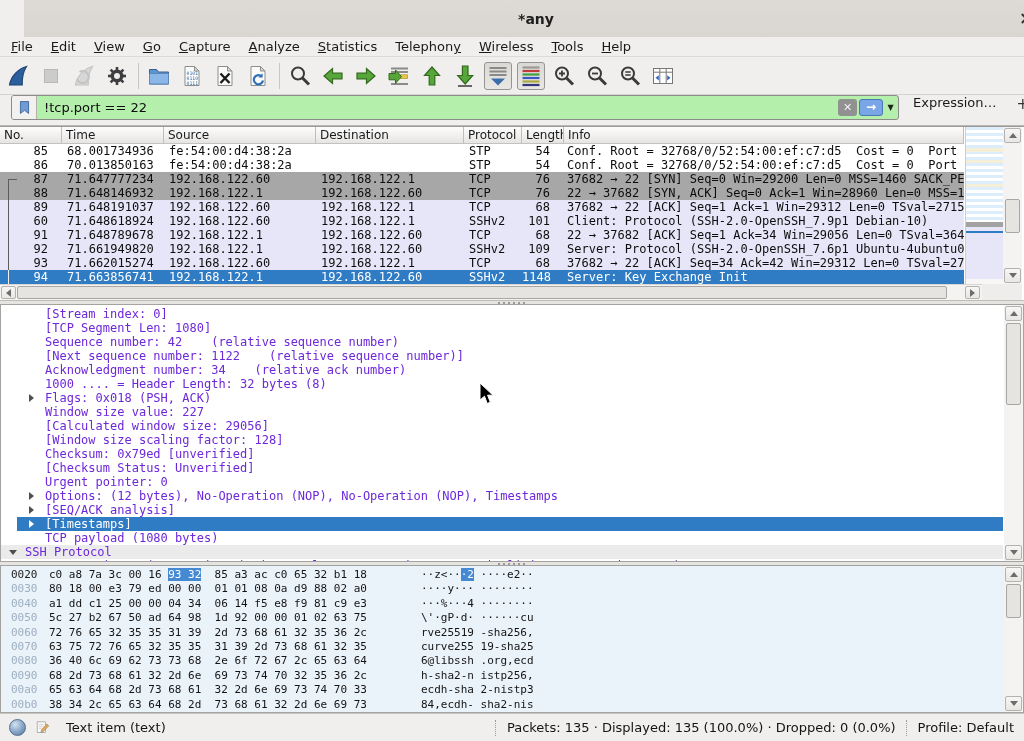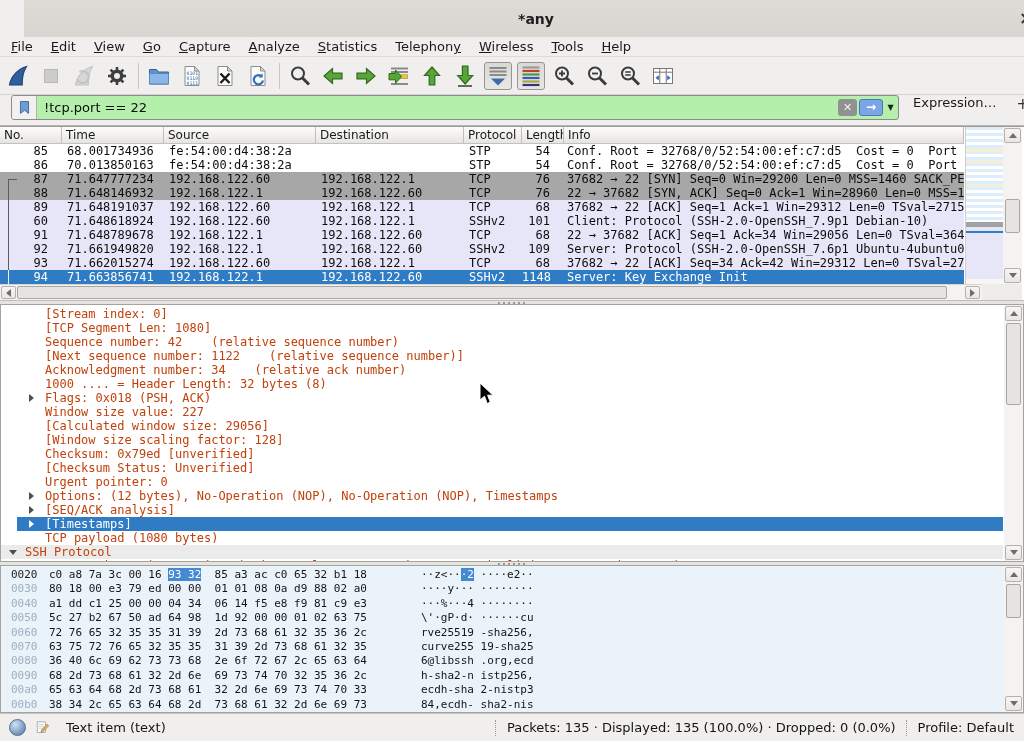--- a/index.html
+++ b/index.html
@@ -92,21 +92,21 @@
 
   
   .splitter{position:absolute;left:0;width:1024px;height:3px;background:#e6e4e1;}
   .grip{width:28px;height:2px;margin:0 auto;margin-top:1px;
     background:repeating-linear-gradient(90deg,#9c9a98 0 2px,transparent 2px 5px);}
 
   
   #detailspane{position:absolute;left:0;top:304px;width:1024px;height:258px;background:#fff;
     border:1px solid #a5a3a0;box-sizing:border-box;overflow:hidden;}
   #detlines{position:absolute;left:0;top:2px;width:1002px;height:256px;overflow:hidden;}
-  .det-line{position:relative;height:14px;font-size:12px;line-height:14px;color:#c2410c;
+  .det-line{position:relative;height:14px;font-size:12px;line-height:14px;color:#6d28d9;
     font-family:"DejaVu Sans Mono","Liberation Mono",monospace;}
   .det-line.selected{background:linear-gradient(90deg,#fff 0 16px,var(--selection-blue) 16px);color:#fff;}
   .det-line.shaded{background:#ebebeb;}
   .det-text{position:absolute;top:0;white-space:pre;}
   .exp{position:absolute;width:0;height:0;}
   .exp-closed{top:3px;border-left:5px solid #4f4f4f;border-top:4px solid transparent;border-bottom:4px solid transparent;}
   .exp-open{top:5px;border-top:5px solid #4f4f4f;border-left:4px solid transparent;border-right:4px solid transparent;}
   .det-line.selected .exp-closed{border-left-color:#fff;}
   #detvscroll{position:absolute;left:1003px;top:0;width:19px;height:256px;background:#f4f3f2;}
 

